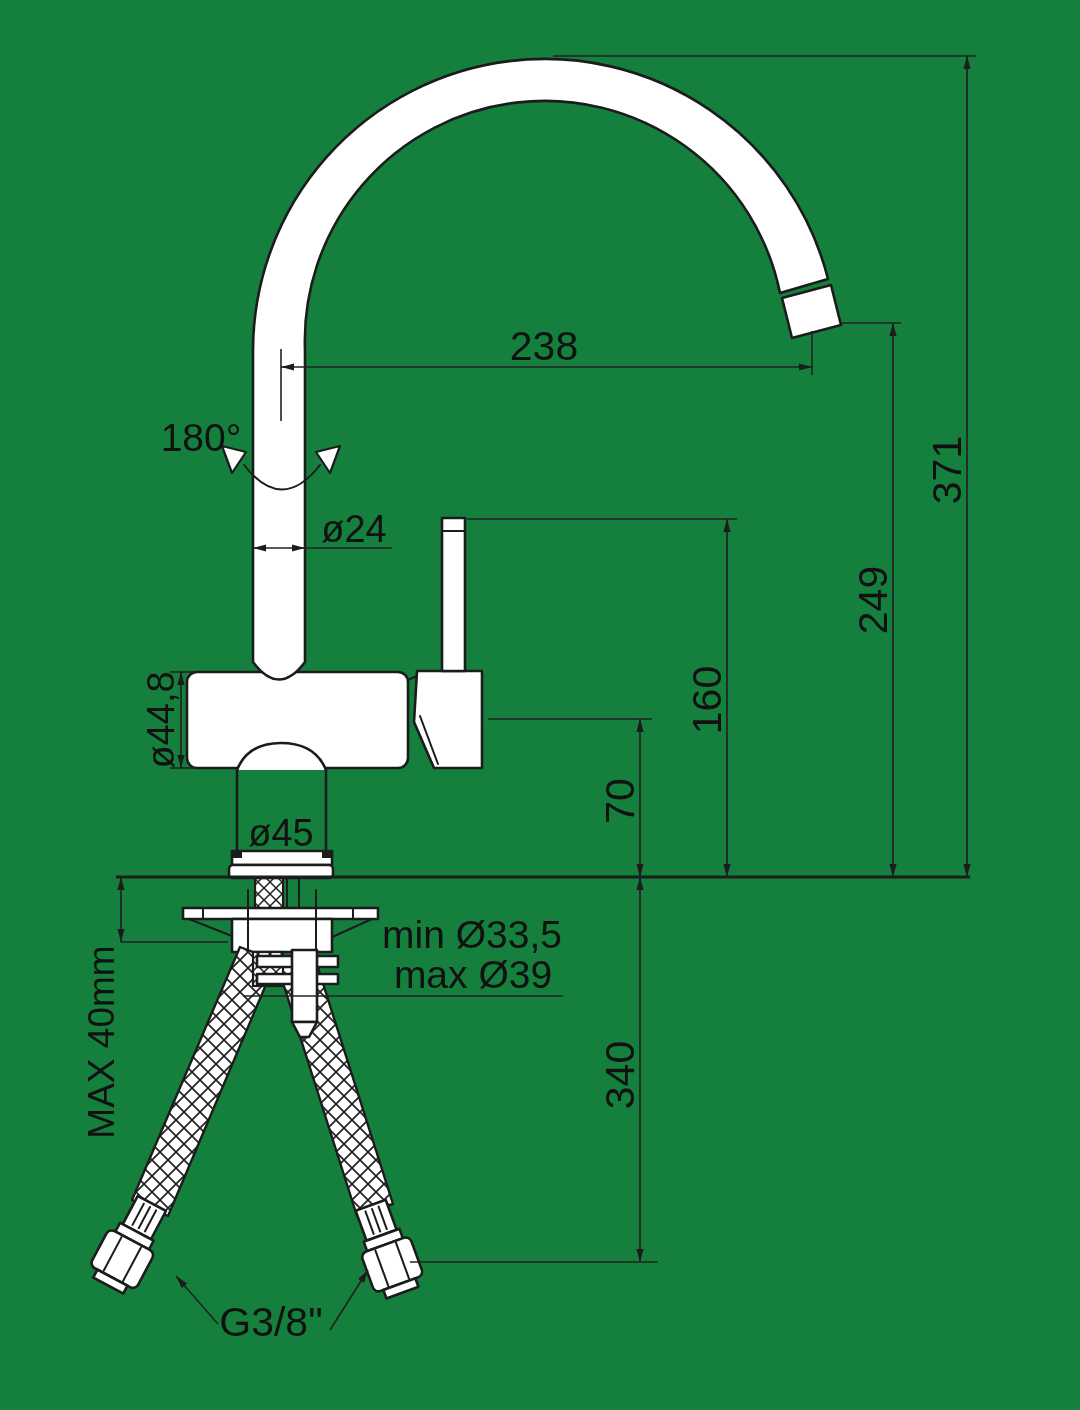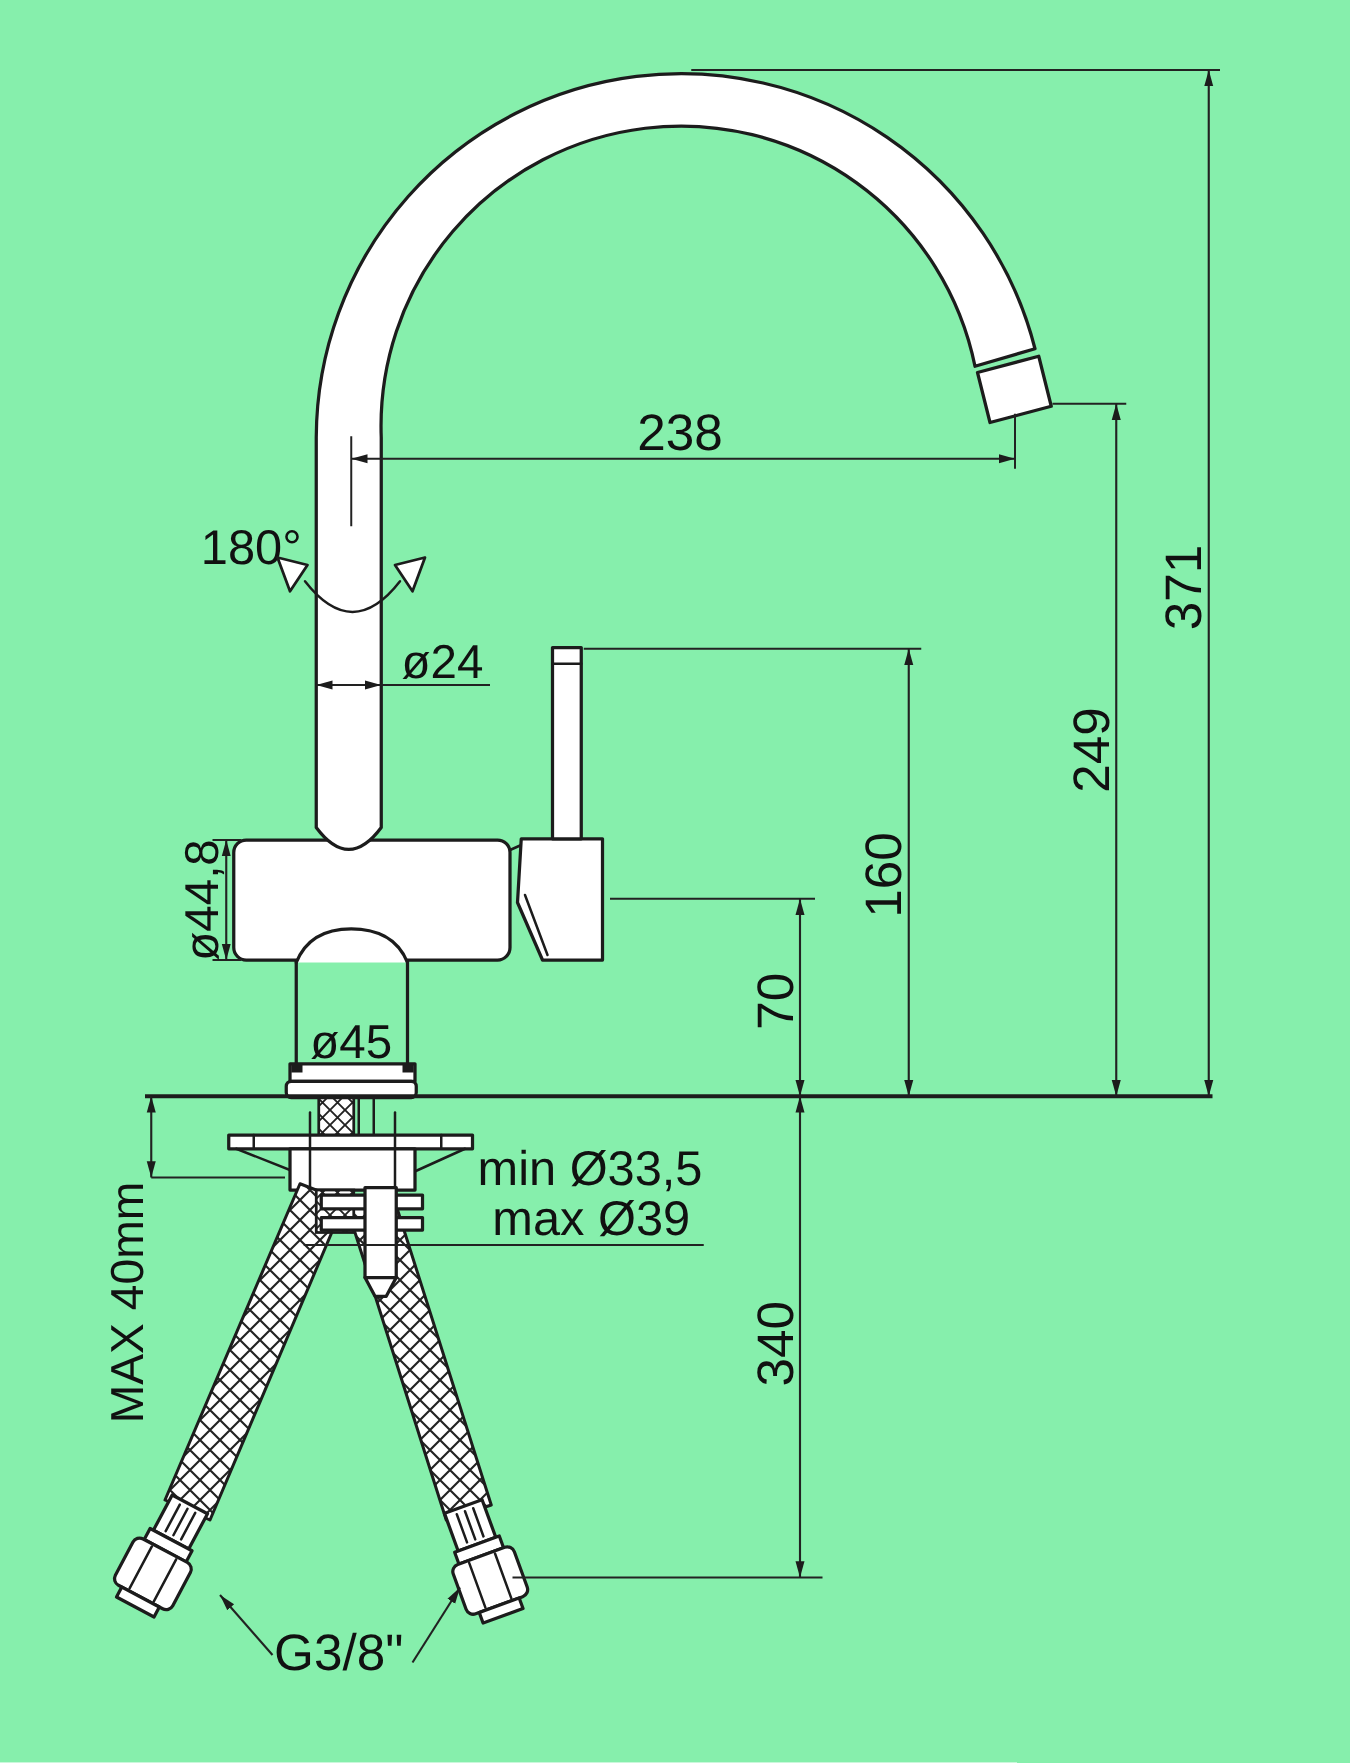--- a/index.html
+++ b/index.html
@@ -1,16 +1,16 @@
 <!DOCTYPE html>
 <html><head>
 <meta charset="utf-8">
 <style>
   html,body{margin:0;padding:0;background:#fff;}
-  .stage{width:1080px;height:1410px;background:#86efac;position:relative;margin:0 auto;}
+  .stage{width:1080px;height:1410px;background:#15803d;position:relative;margin:0 auto;}
   svg{display:block;}
   .obj{fill:#fff;stroke:#1c1c1c;stroke-width:2.6;stroke-linejoin:round;stroke-linecap:round;}
   .objn{fill:none;stroke:#1c1c1c;stroke-width:2.6;stroke-linejoin:round;stroke-linecap:round;}
   .thin{fill:none;stroke:#1c1c1c;stroke-width:2;stroke-linecap:round;}
   .hatch{fill:url(#xh);stroke:#1c1c1c;stroke-width:2.2;}
   .braid{fill:url(#braid);stroke:#1c1c1c;stroke-width:2.4;stroke-linejoin:round;}
   .dim{fill:none;stroke:#222;stroke-width:1.7;}
   .ext{fill:none;stroke:#222;stroke-width:1.6;}
   .deck{fill:none;stroke:#1c1c1c;stroke-width:3.2;}
   .arrowopen{fill:#fff;stroke:#1c1c1c;stroke-width:2.2;stroke-linejoin:round;}

